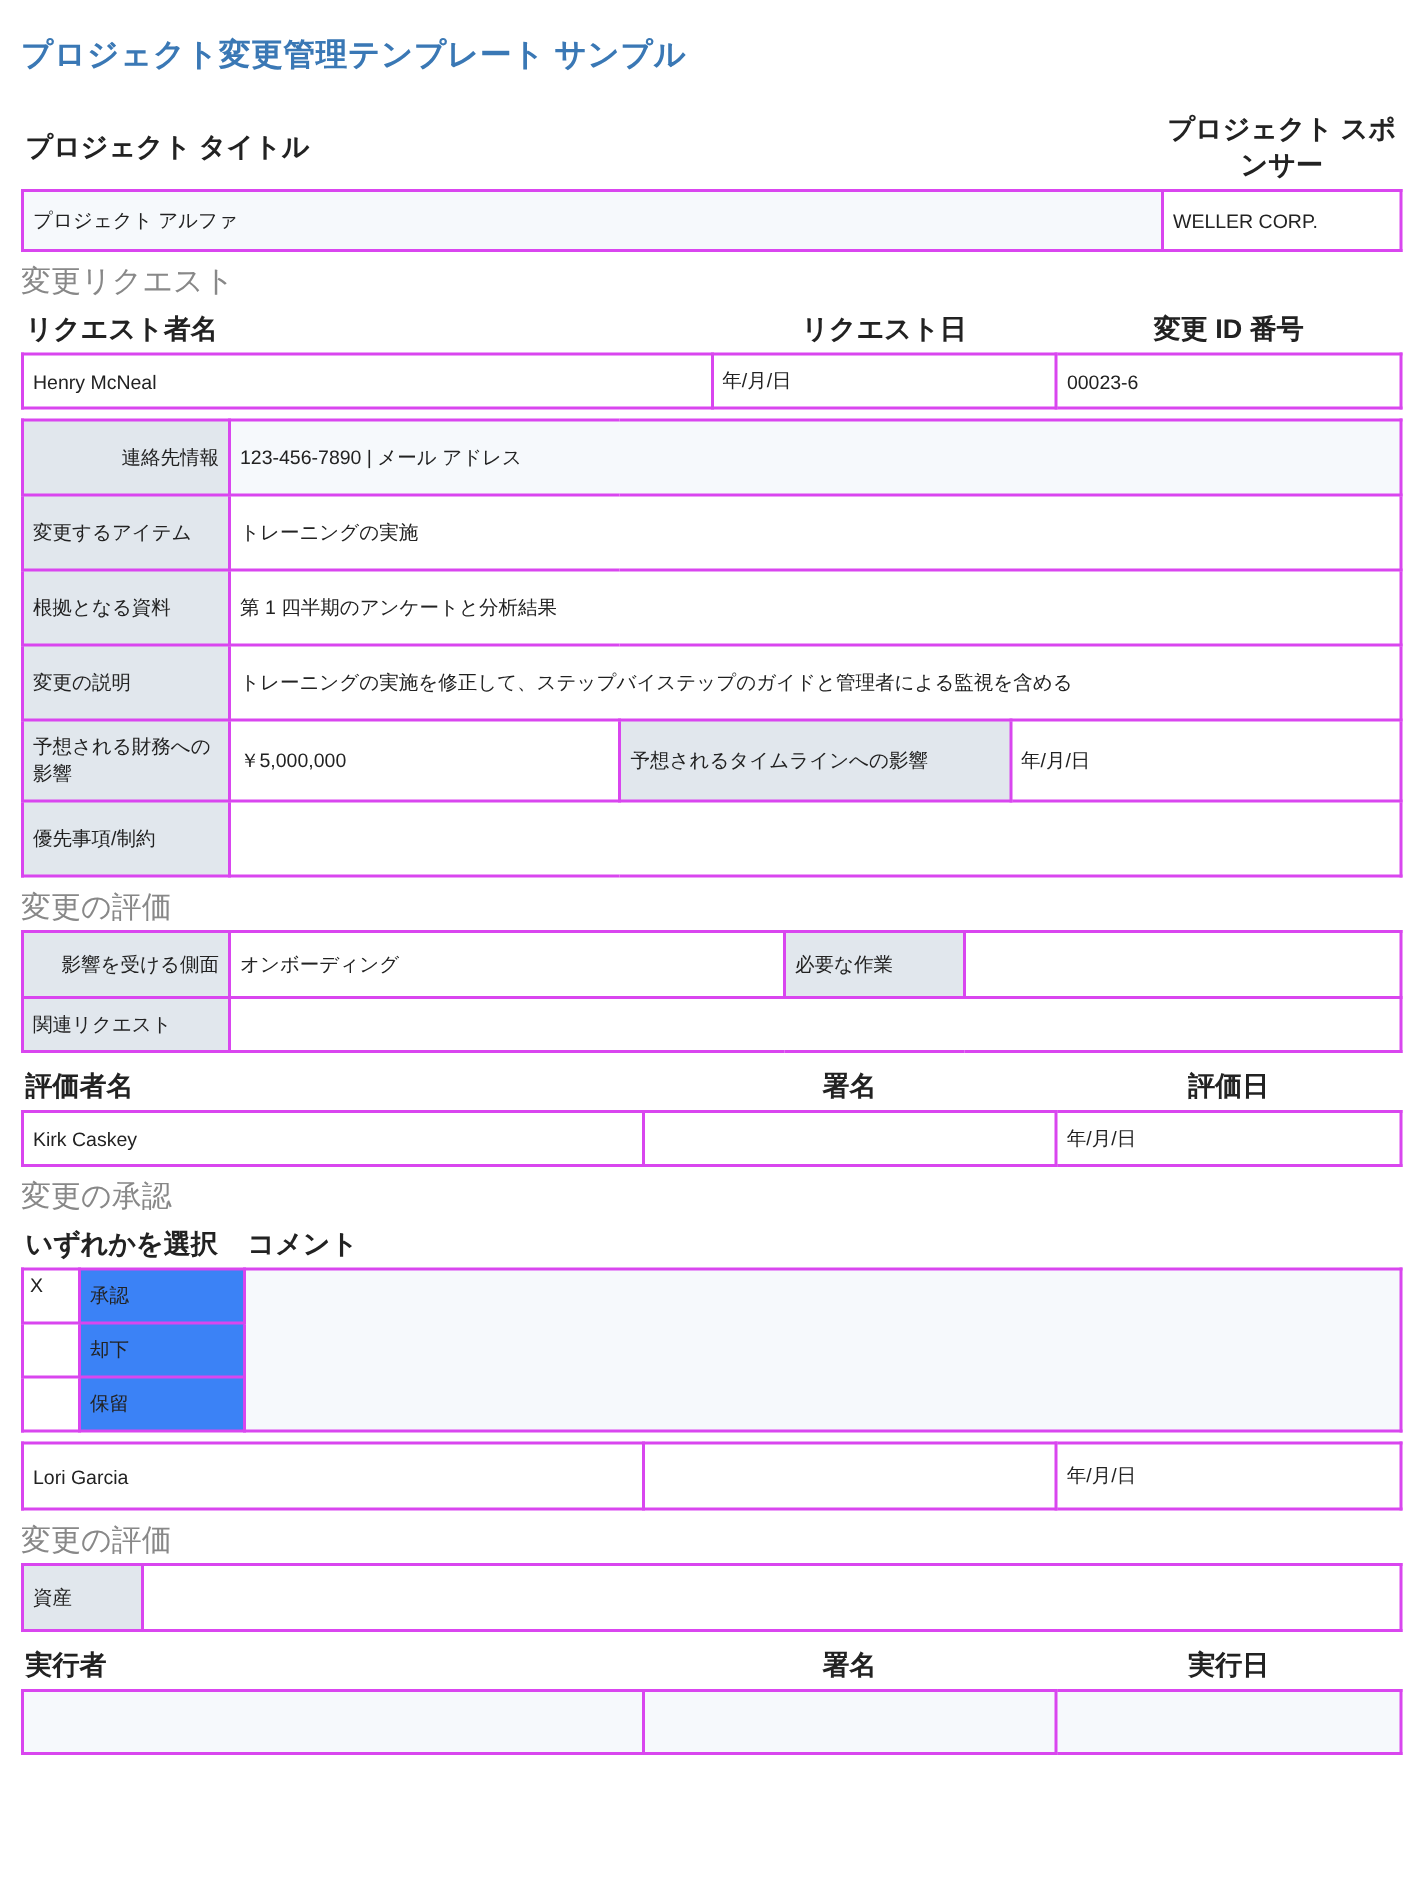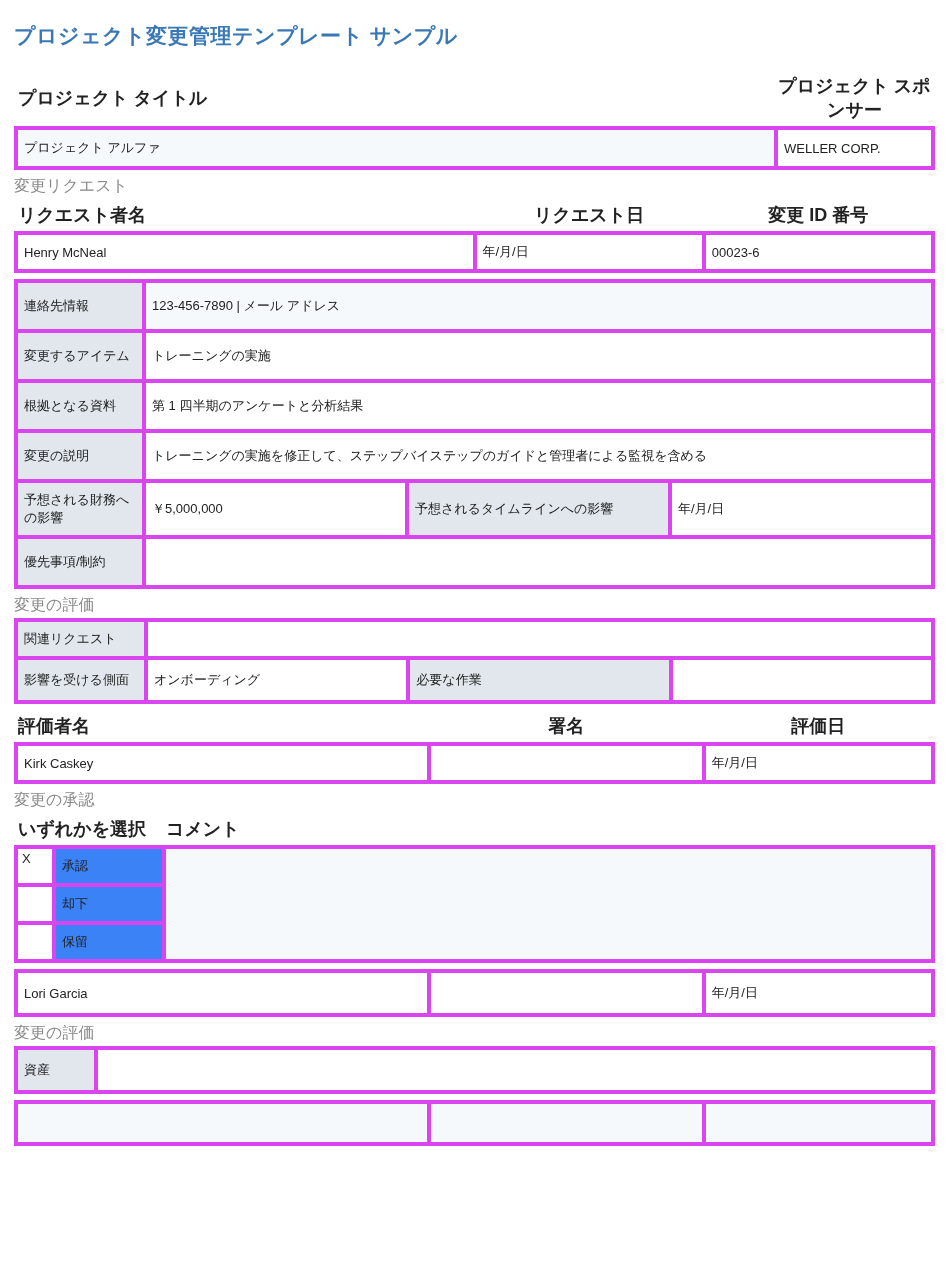--- a/index.html
+++ b/index.html
@@ -14,31 +14,31 @@
   }
   h1 {
     color: #3a78b5;
     font-size: 21px;
     font-weight: bold;
     margin: 8px 0 20px 0;
     letter-spacing: 0.5px;
   }
   .section-title {
     color: #888;
-    font-size: 16px;
+    font-size: 20px;
     font-weight: normal;
     margin: 6px 0 2px 0;
   }
   table {
     border-collapse: collapse;
     width: 100%;
     table-layout: fixed;
   }
   td, th {
-    border: 4px solid #d946ef;
+    border: 2px solid #d946ef;
     padding: 8px 6px;
     text-align: left;
     vertical-align: middle;
     font-weight: normal;
     font-size: 13px;
   }
   .hdr {
     font-weight: bold;
     border: none;
     padding: 4px 2px 4px 2px;
@@ -51,21 +51,21 @@
     font-weight: normal;
     width: 130px;
   }
   .val-cell-light {
     background: #f6f9fc;
   }
   .val-cell-white {
     background: #fff;
   }
   .tall td { height: 50px; }
-  .narrow { width: 128px; }
+  .narrow { width: 138px; text-align: right; }
   .approve-mark { width: 38px; }
   .approve-lbl { width: 110px; background:#3b82f6;}
   .block { margin-bottom: 6px; }
 </style>
 </head>
 <body>
 
 <h1>プロジェクト変更管理テンプレート サンプル</h1>
 
 <div class="block">
@@ -143,29 +143,29 @@
 </tbody>
     </table>
 </div>
 
 <div class="section-title">変更の評価</div>
 
 <div class="block">
 <table>
   <tbody>
         <tr>
-    <td class="label-cell" style="height:34px">関連リクエスト</td>
-    <td class="val-cell-white" colspan="3"></td>
-  </tr>
-  <tr>
     <td class="label-cell narrow" style="height:44px">影響を受ける側面</td>
     <td class="val-cell-white" style="width:370px">オンボーディング</td>
     <td class="label-cell" style="width:120px">必要な作業</td>
     <td class="val-cell-white"></td>
   </tr>
+  <tr>
+    <td class="label-cell" style="height:34px">関連リクエスト</td>
+    <td class="val-cell-white" colspan="3"></td>
+  </tr>
 </tbody>
     </table>
 </div>
 
 <div class="block">
 <table>
   <colgroup>
         <col style="width:45%">
         <col style="width:30%">
         <col style="width:25%">
@@ -246,20 +246,25 @@
 </div>
 
 <div class="block">
 <table>
   <colgroup>
         <col style="width:45%">
         <col style="width:30%">
         <col style="width:25%">
       </colgroup>
   <tbody>
+        <tr>
+    <td class="hdr">実行者</td>
+    <td class="hdr hdr-center">署名</td>
+    <td class="hdr hdr-center">実行日</td>
+  </tr>
   <tr>
     <td class="val-cell-light" style="height:42px"></td>
     <td class="val-cell-light"></td>
     <td class="val-cell-light"></td>
   </tr>
 </tbody>
     </table>
 </div>
 
 </body></html>

